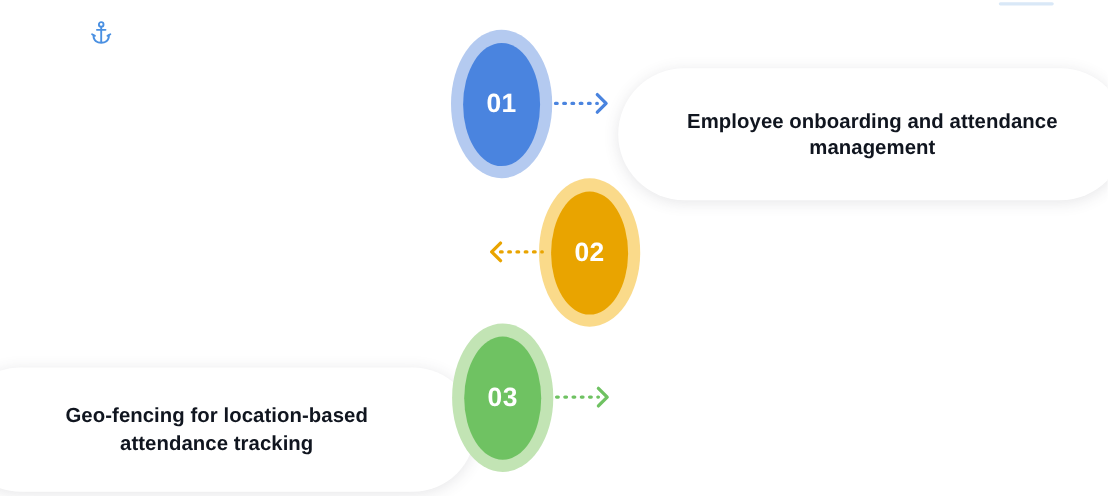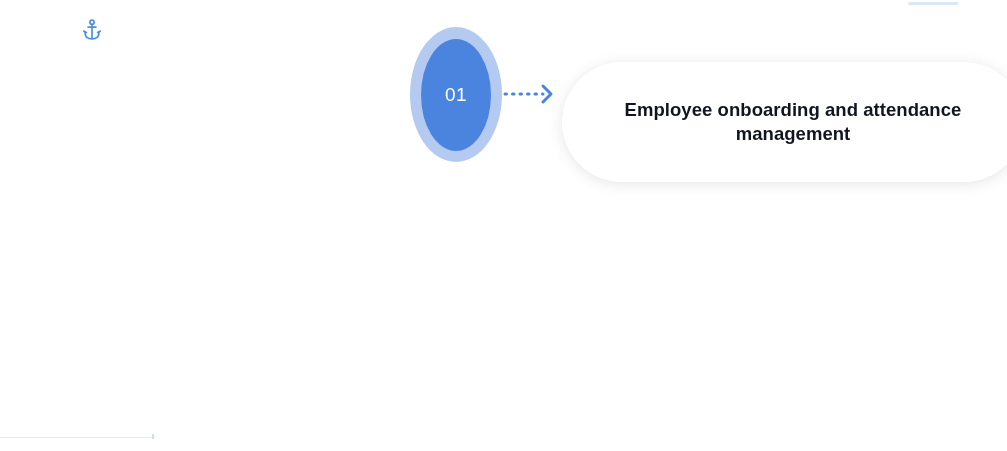--- a/index.html
+++ b/index.html
@@ -82,22 +82,22 @@
     justify-content: center;
   }
   .badge-inner {
     width: 70px;
     height: 112px;
     border-radius: 50%;
     display: flex;
     align-items: center;
     justify-content: center;
     color: #ffffff;
-    font-size: 19px;
-    font-weight: 400;
+    font-size: 24px;
+    font-weight: 700;
     letter-spacing: 0.4px;
   }
 
   .badge-1 { left: 410px; top: 0px;  background: #b4caf0; }
   .badge-1 .badge-inner { background: #4a84df; }
 
   .badge-2 { left: 490px; top: 0px;  background: #fada8a; }
   .badge-2 .badge-inner { background: #e9a400; }
 
   .badge-3 { left: 411px; top: 0px;  background: #c2e4b4; }
@@ -185,15 +185,48 @@
       </svg>
     </div>
 
     <div class="card card-1">
       <div class="card-text">Employee onboarding and attendance
 management</div>
     </div>
 
   </div>
 
-
+  <div class="row row-2">
+
+    <div class="badge badge-2">
+      <div class="badge-inner">02</div>
+    </div>
+
+    <div class="connector connector-2">
+      <svg width="58" height="26" viewBox="0 0 58 26" aria-hidden="true">
+        <line x1="18" y1="13" x2="56" y2="13" stroke="#e9a400" stroke-width="3" stroke-linecap="round" stroke-dasharray="1.5 6"></line>
+        <polyline points="18,5 10,13 18,21" fill="none" stroke="#e9a400" stroke-width="3" stroke-linecap="round" stroke-linejoin="round"></polyline>
+      </svg>
+    </div>
+
+    <div class="card card-2">
+      <div class="card-text">Geo-fencing for location-based
+attendance tracking</div>
+    </div>
+
+  </div>
+
+  <div class="row row-3">
+
+    <div class="badge badge-3">
+      <div class="badge-inner">03</div>
+    </div>
+
+    <div class="connector connector-3">
+      <svg width="58" height="26" viewBox="0 0 58 26" aria-hidden="true">
+        <line x1="2" y1="13" x2="40" y2="13" stroke="#6fc262" stroke-width="3" stroke-linecap="round" stroke-dasharray="1.5 6"></line>
+        <polyline points="40,5 48,13 40,21" fill="none" stroke="#6fc262" stroke-width="3" stroke-linecap="round" stroke-linejoin="round"></polyline>
+      </svg>
+    </div>
+
+  </div>
 
 </div>
 
 </body></html>

